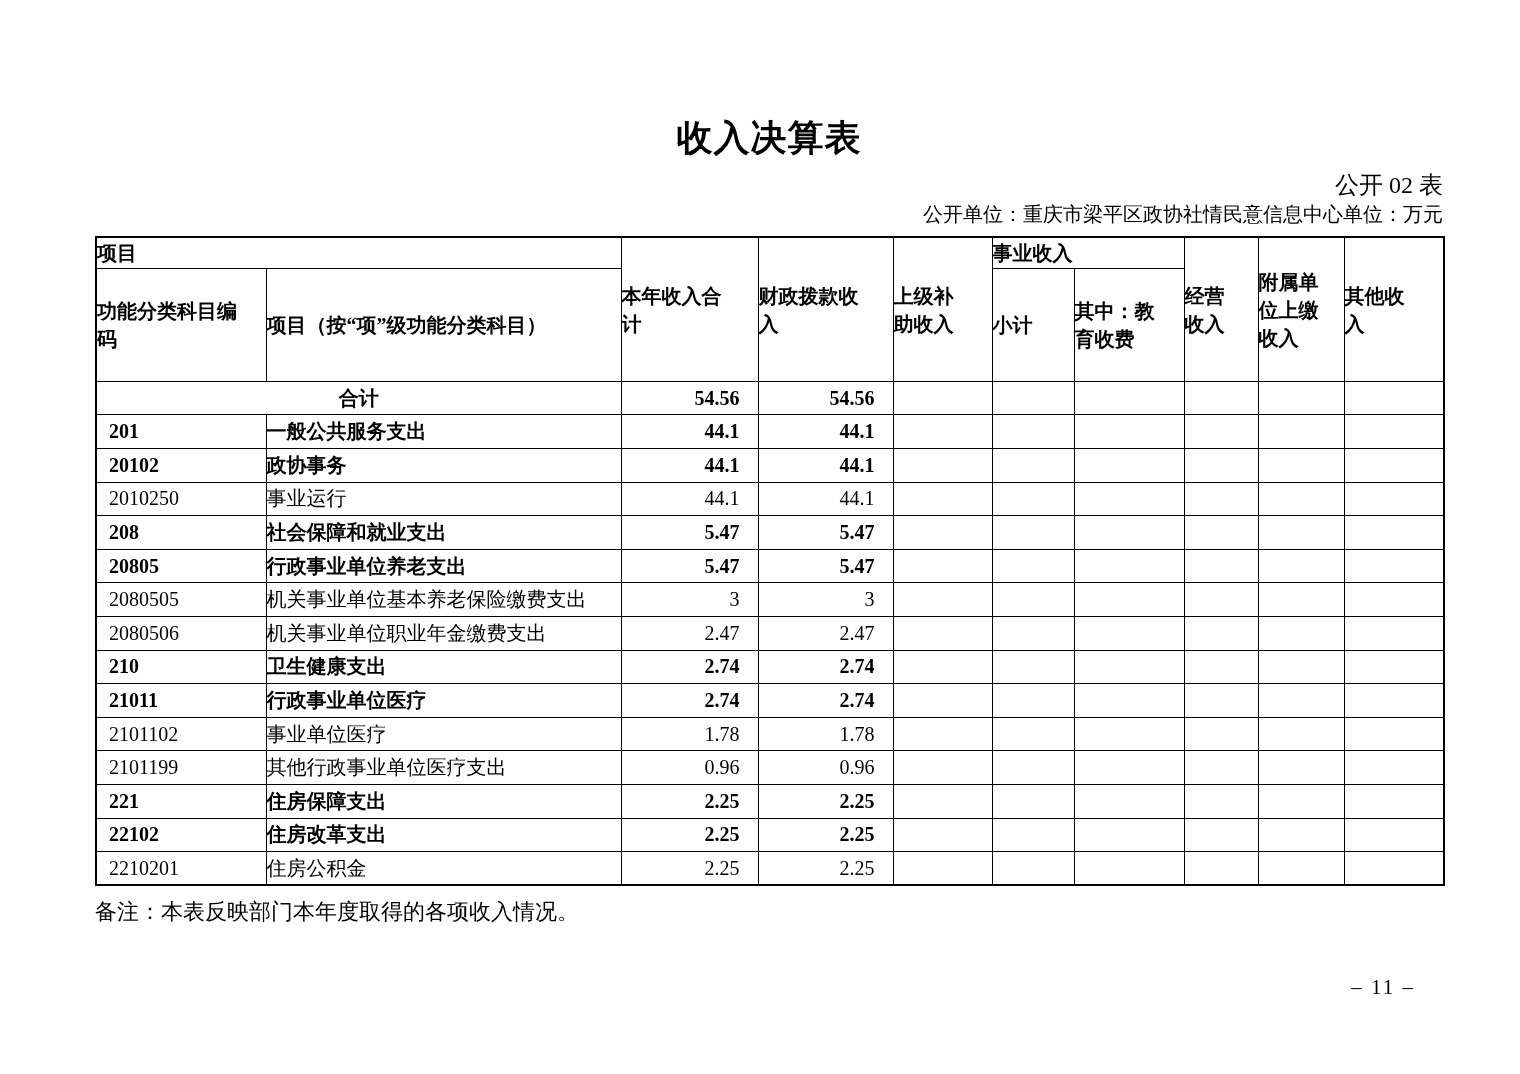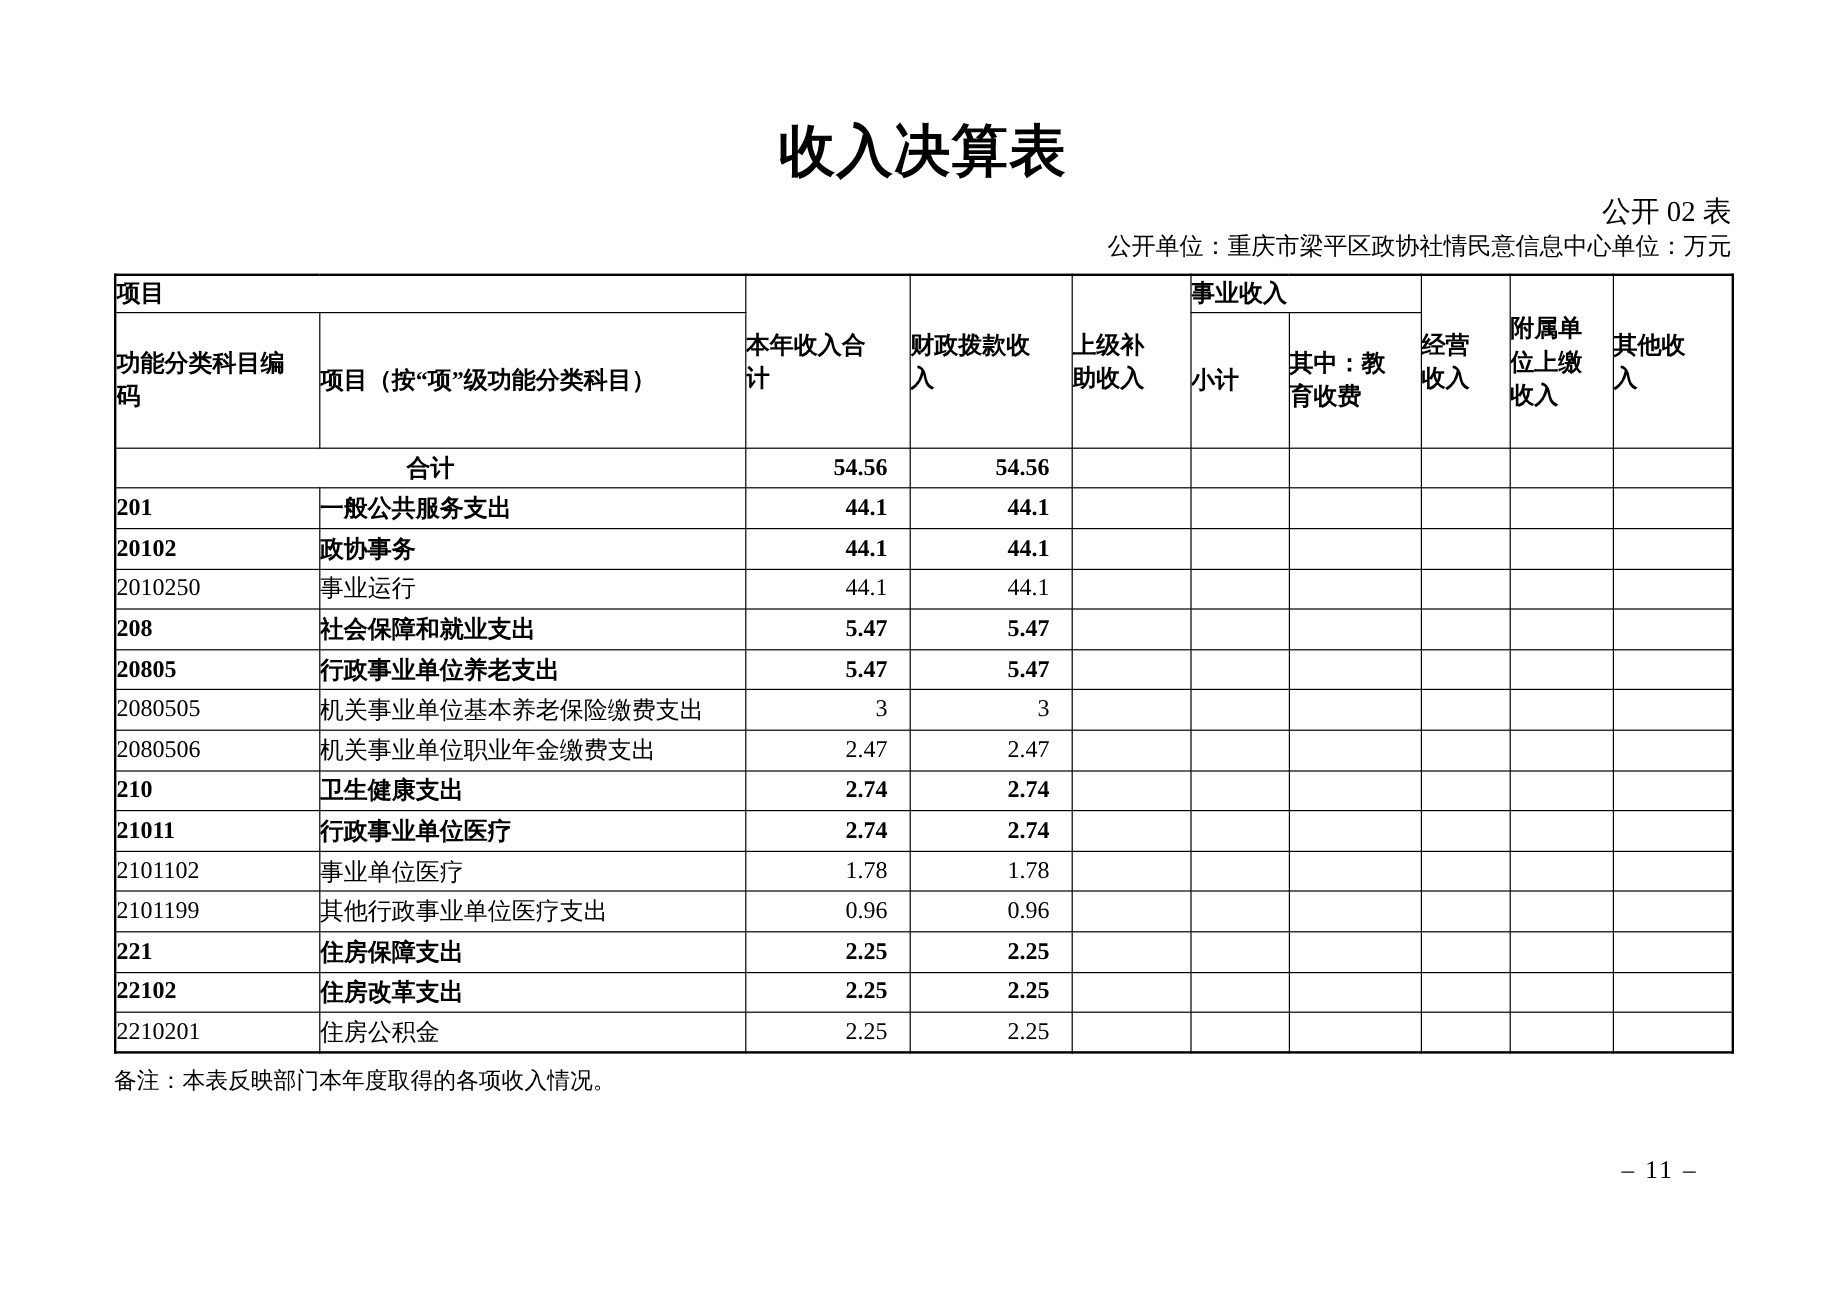--- a/index.html
+++ b/index.html
@@ -8,24 +8,24 @@
     background: #ffffff;
     color: #000000;
     font-family: "Liberation Serif", "DejaVu Serif", serif;
     overflow: hidden;
   }
   .container {
     width: 1348px;
     margin-left: 95px;
   }
   .title {
-    margin: 0;
+    margin: 16px;
     padding-top: 104px;
     text-align: center;
-    font-size: 47px;
+    font-size: 36px;
     font-weight: bold;
     line-height: 1;
     letter-spacing: 1px;
   }
   .meta-right {
     text-align: right;
     font-size: 24px;
     line-height: 1.1;
     margin-top: 13px;
   }
@@ -57,27 +57,27 @@
     line-height: 1.4;
   }
   tr.hrow1 { height: 31px; }
   tr.hrow2 { height: 113px; }
   .income-table tbody tr { height: 33.6px; }
   .income-table tbody td {
     font-size: 20px;
     vertical-align: middle;
     white-space: nowrap;
   }
-  td.code-cell  { text-align: left; margin-left: 19px; }
+  td.code-cell  { padding-left: 12px; text-align: left; margin-left: 19px; }
   td.name-cell  { text-align: left; }
   td.val-cell   { padding-right: 18px; text-align: right; }
   td.total-label-cell { text-align: center; }
   tr.bold td { font-weight: bold; }
   .note {
-    font-size: 19px;
+    font-size: 22px;
     margin-top: 13px;
     line-height: 1.2;
   }
   .page-number {
     text-align: right;
     padding-right: 28px;
     margin-top: 49px;
     font-size: 21px;
     letter-spacing: 2px;
   }

